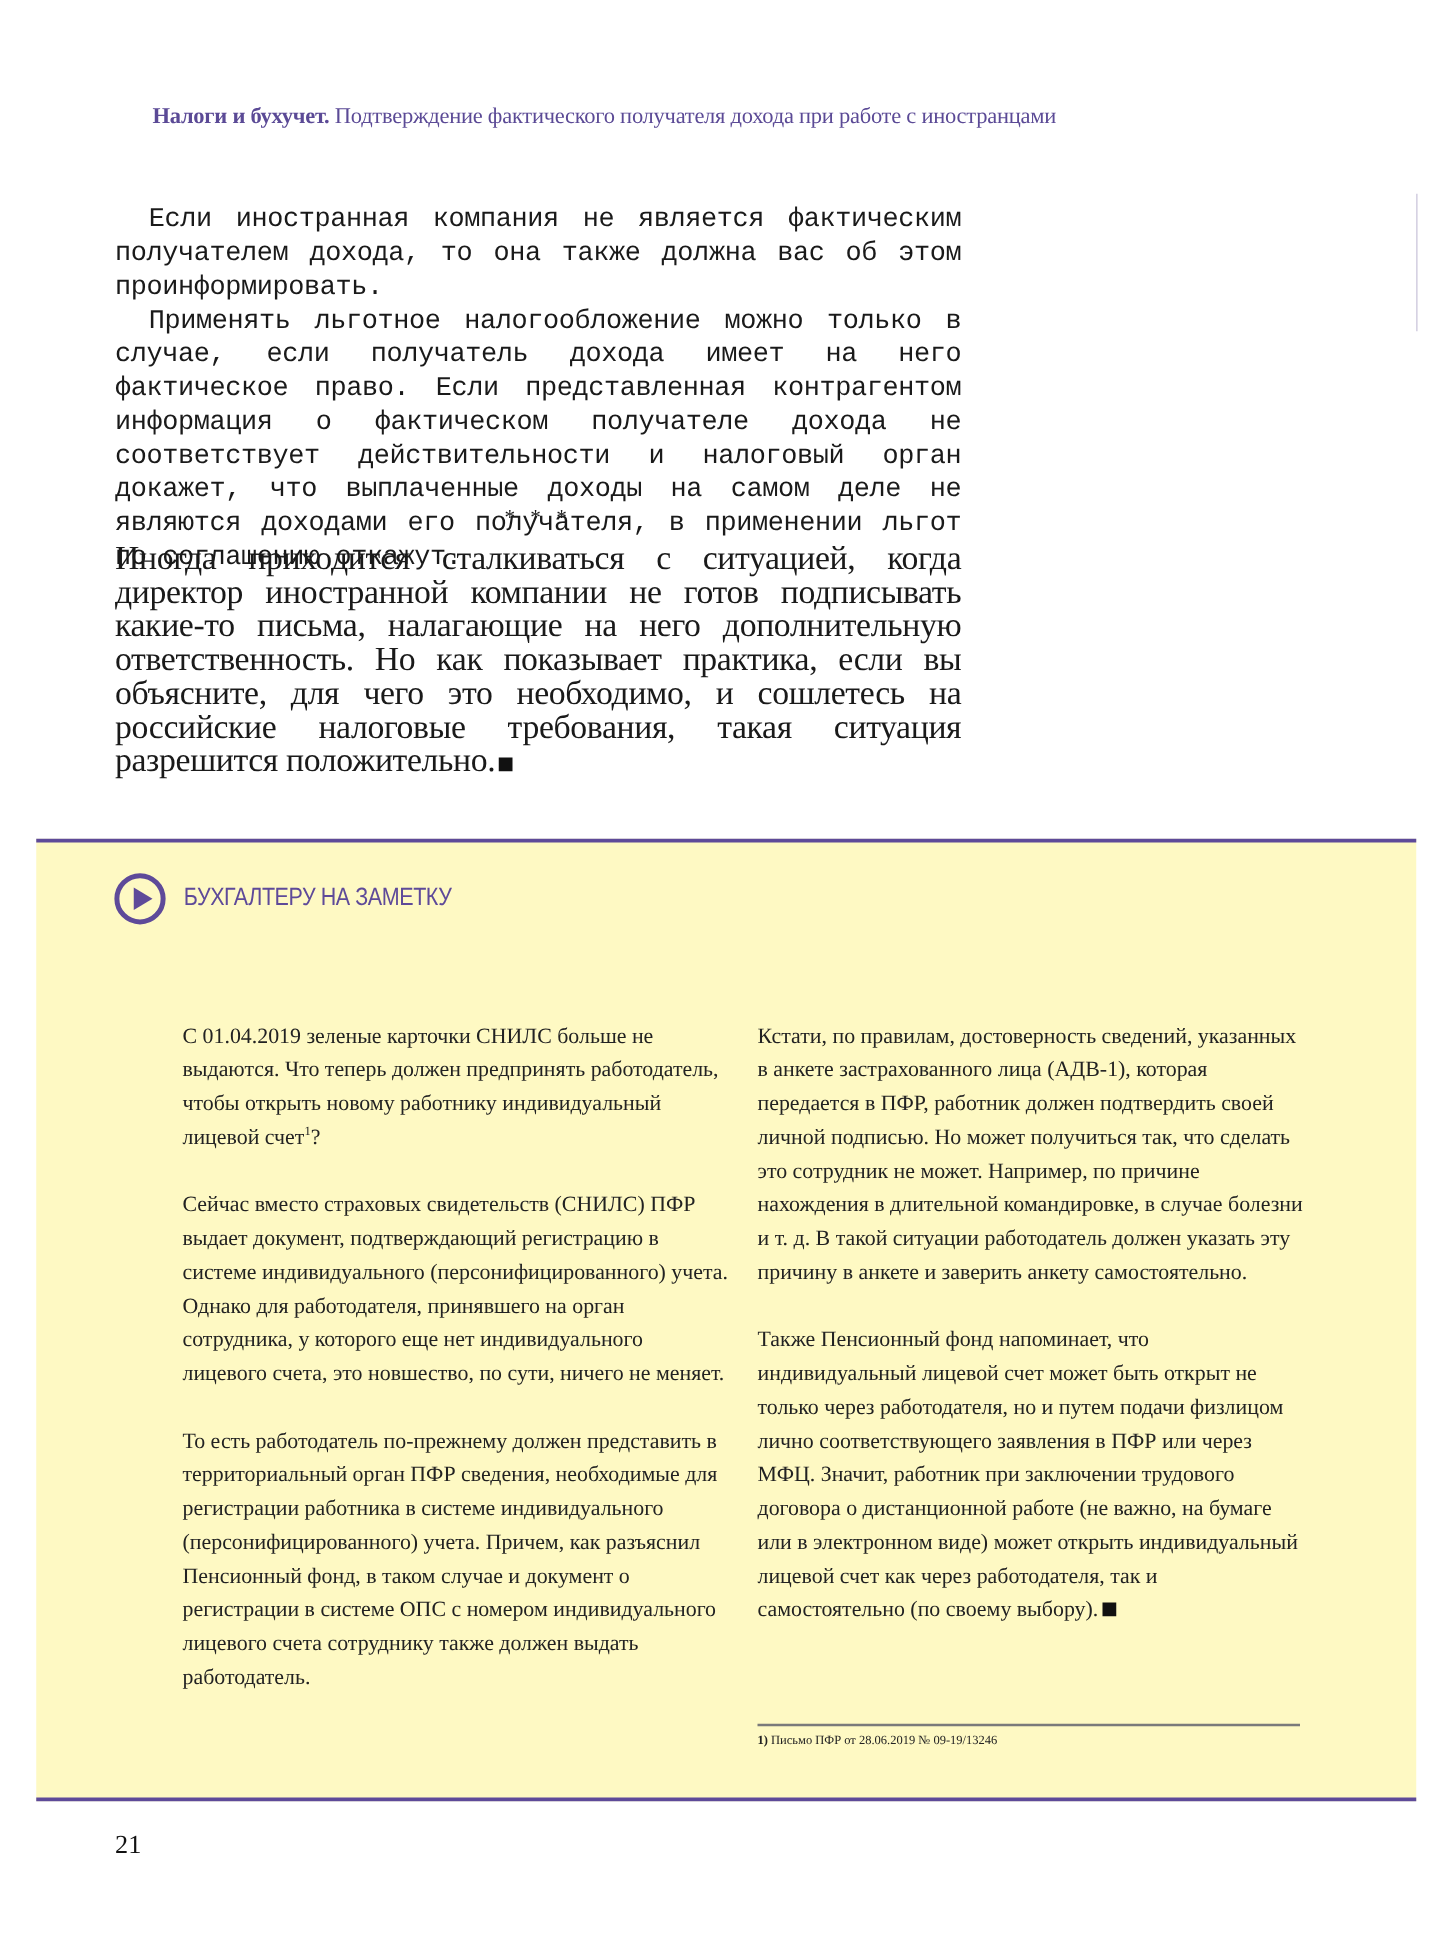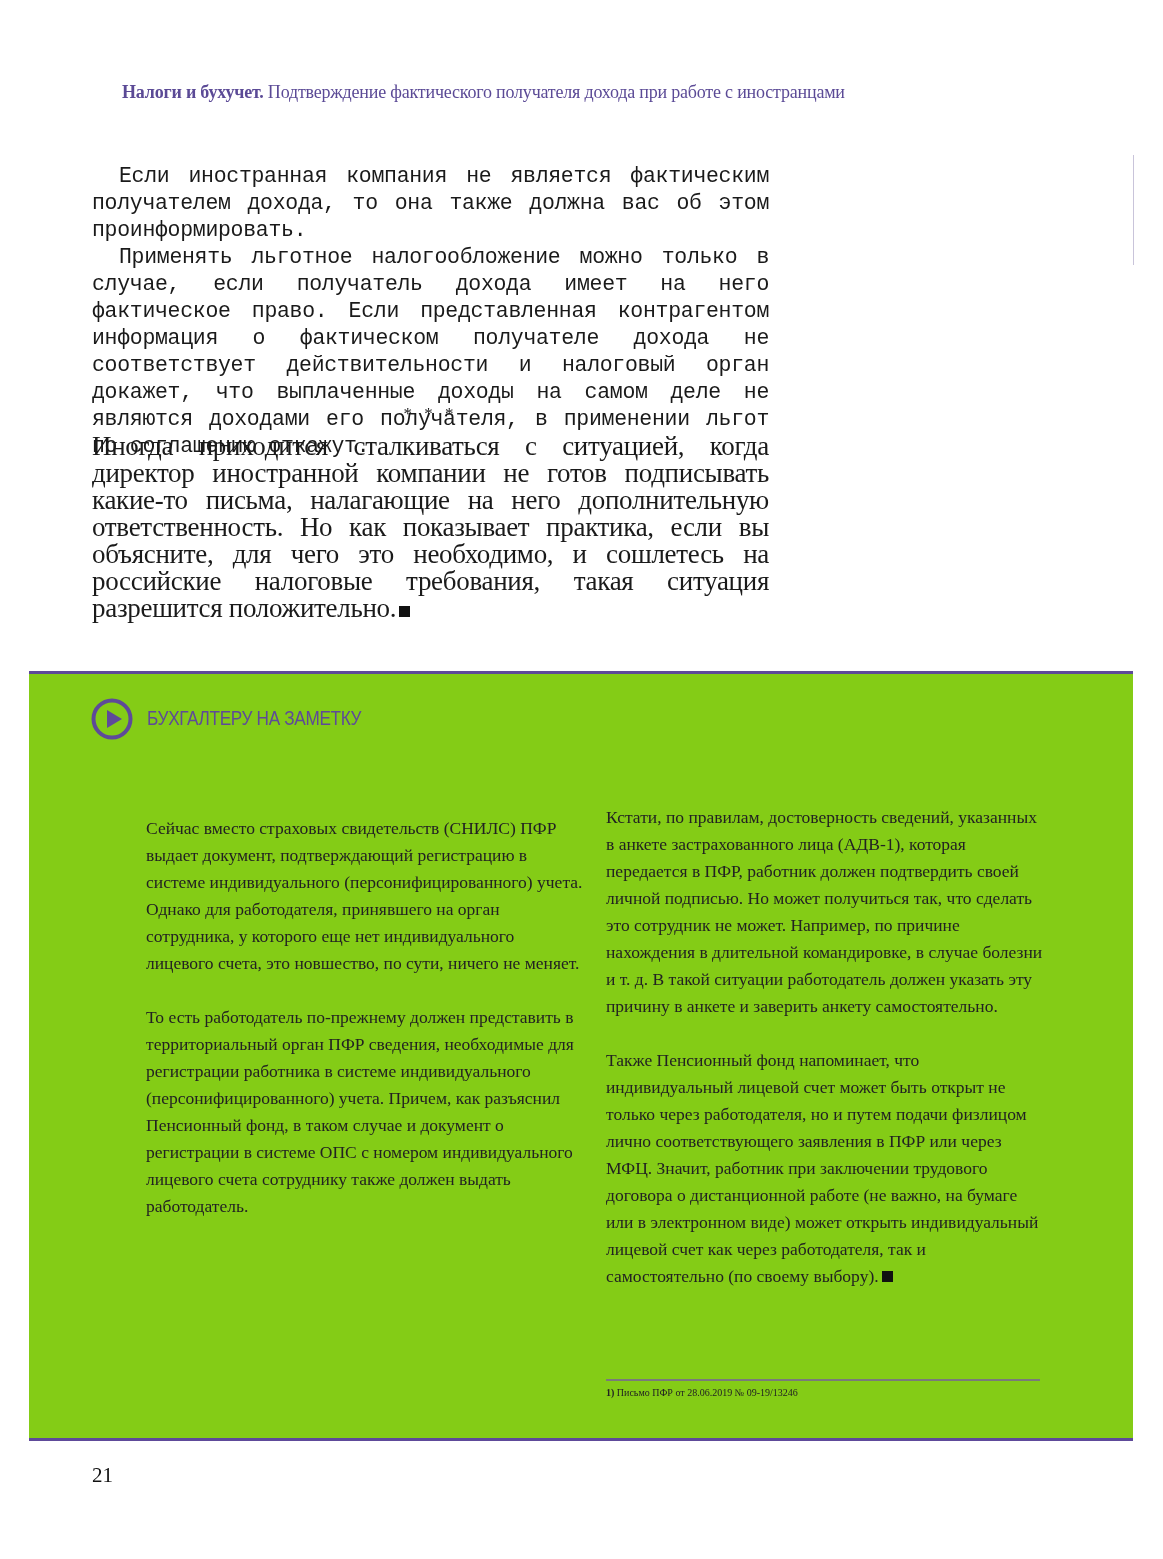--- a/index.html
+++ b/index.html
@@ -13,30 +13,30 @@
     .main-text { position: absolute; left: 92px; top: 163px; width: 677px; font-size: 21.5px;
                  line-height: 27px; text-align: justify; letter-spacing: -0.3px; font-family: Liberation Mono, monospace; }
     .main-text p { margin: 0; }
     .main-text p.indent { text-indent: 27px; }
     .stars { position: absolute; left: 92px; top: 404px; width: 677px; text-align: center; font-size: 17px; letter-spacing: 4px; }
     .main-text-2 { position: absolute; left: 92px; top: 433px; width: 677px; font-size: 27px;
                    line-height: 27px; text-align: justify; letter-spacing: -0.3px; }
     .main-text-2 p { margin: 0; }
     .end-mark { display: inline-block; width: 11px; height: 11px; background: #111; margin-left: 3px; vertical-align: 0px; }
 
-    .note-box { position: absolute; left: 29px; top: 671px; width: 1104px; height: 770px; background: #84cc16;
+    .note-box { position: absolute; left: 29px; top: 671px; width: 1104px; height: 770px; background: #fef9c3;
                 border-top: 3px solid #5e4a99; border-bottom: 3px solid #5e4a99; box-sizing: border-box; }
     .note-icon { position: absolute; left: 62px; top: 24px; width: 42px; height: 42px; }
     .note-label { position: absolute; left: 118px; top: 33px; font-family: "Liberation Sans", "DejaVu Sans", sans-serif;
                   font-size: 20px; color: #5e4a99; letter-spacing: -0.4px; transform: scaleX(0.86); transform-origin: left center; white-space: nowrap; }
     .note-title { position: absolute; left: 117px; top: 86px; font-size: 20.5px; font-weight: bold; color: #111; white-space: nowrap; letter-spacing: -0.1px; }
     .col { position: absolute; font-size: 17.5px; line-height: 27px; color: #222; }
     .col p { margin: 0 0 27px 0; }
     .col-left { left: 117px; top: 141px; width: 440px; }
-    .col-right { left: 577px; top: 130px; width: 440px; }
+    .col-right { left: 577px; top: 141px; width: 440px; }
     .col sup { font-size: 10px; vertical-align: 7px; line-height: 0; }
     .footnote-rule { position: absolute; left: 577px; top: 705px; width: 434px; height: 2px; background: #7a7a7a; }
     .footnote { position: absolute; left: 577px; top: 713px; font-size: 10px; color: #222; white-space: nowrap; }
     .footnote .num { font-weight: bold; }
 
     .page-number { position: absolute; left: 92px; top: 1463px; font-size: 21px; color: #111; }
   </style>
 </head>
 <body>
 
@@ -59,20 +59,21 @@
 </div>
 
 <div class="note-box">
   <svg class="note-icon" viewBox="0 0 42 42">
     <circle cx="21" cy="21" r="18.5" fill="none" stroke="#5e4a99" stroke-width="4"></circle>
     <polygon points="16,12 31,21 16,30" fill="#5e4a99"></polygon>
   </svg>
   <div class="note-label">БУХГАЛТЕРУ НА ЗАМЕТКУ</div>
 
   <div class="col col-left">
+    <p><span>С 01.04.2019 зеленые карточки СНИЛС больше не выдаются. Что теперь должен предпринять работодатель, чтобы открыть новому работнику индивидуальный лицевой счет</span><sup>1</sup><span>?</span></p>
     <p>Сейчас вместо страховых свидетельств (СНИЛС) ПФР выдает документ, подтверждающий регистрацию в системе индивидуального (персонифицированного) учета. Однако для работодателя, принявшего на орган сотрудника, у которого еще нет индивидуального лицевого счета, это новшество, по сути, ничего не меняет.</p>
     <p>То есть работодатель по-прежнему должен представить в территориальный орган ПФР сведения, необходимые для регистрации работника в системе индивидуального (персонифицированного) учета. Причем, как разъяснил Пенсионный фонд, в таком случае и документ о регистрации в системе ОПС с номером индивидуального лицевого счета сотруднику также должен выдать работодатель.</p>
   </div>
 
   <div class="col col-right">
     <p>Кстати, по правилам, достоверность сведений, указанных в анкете застрахованного лица (АДВ-1), которая передается в ПФР, работник должен подтвердить своей личной подписью. Но может получиться так, что сделать это сотрудник не может. Например, по причине нахождения в длительной командировке, в случае болезни и т. д. В такой ситуации работодатель должен указать эту причину в анкете и заверить анкету самостоятельно.</p>
     <p><span>Также Пенсионный фонд напоминает, что индивидуальный лицевой счет может быть открыт не только через работодателя, но и путем подачи физлицом лично соответствующего заявления в ПФР или через МФЦ. Значит, работник при заключении трудового договора о дистанционной работе (не важно, на бумаге или в электронном виде) может открыть индивидуальный лицевой счет как через работодателя, так и самостоятельно (по своему выбору).</span><span class="end-mark"></span></p>
   </div>
 
   <div class="footnote-rule"></div>

